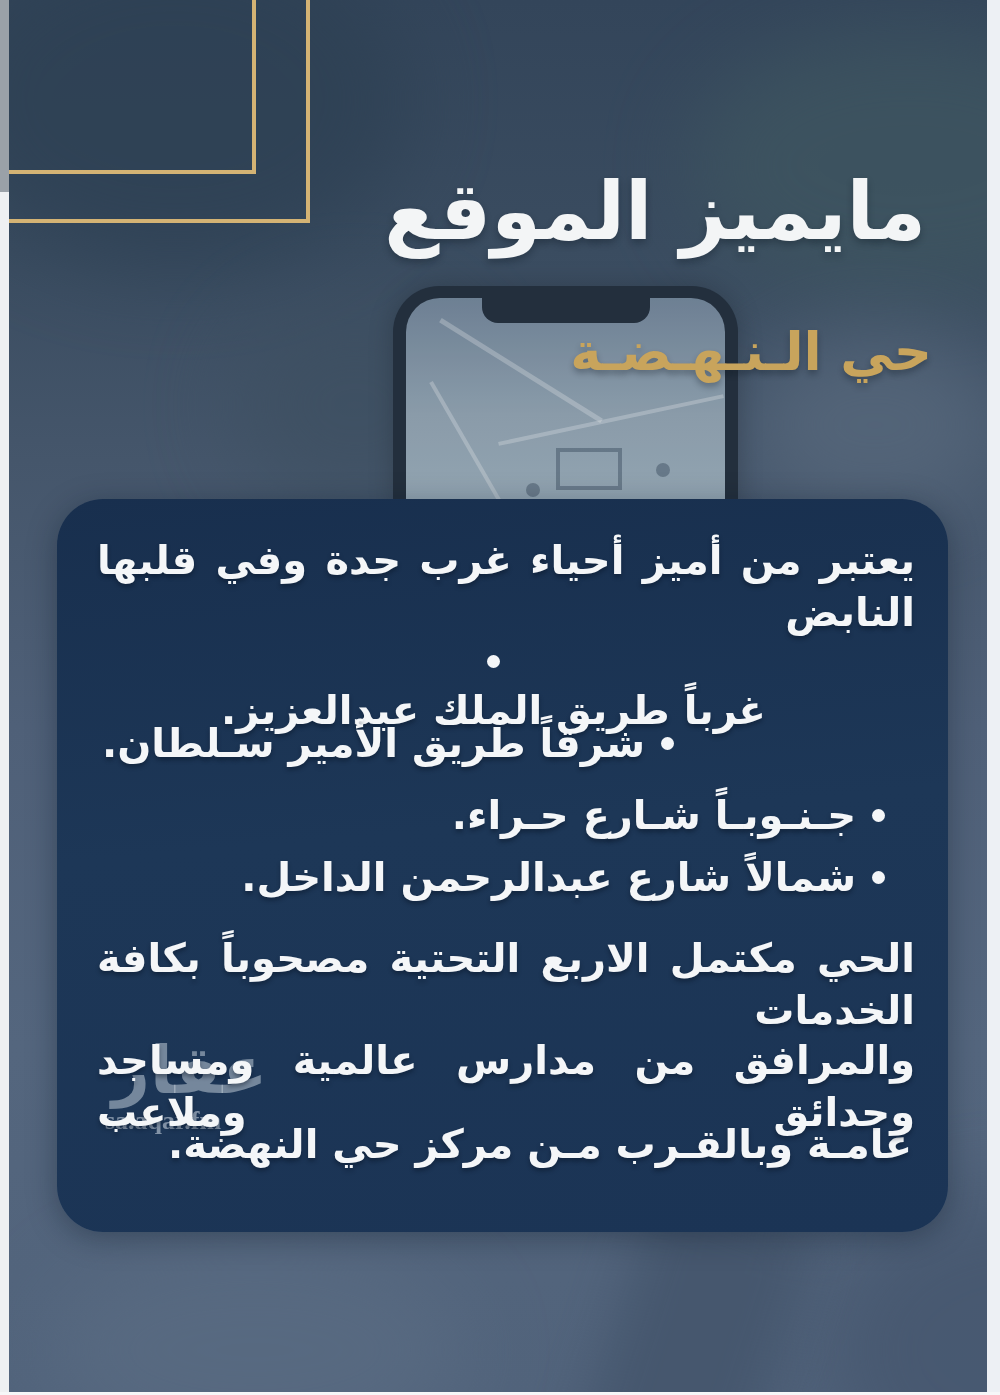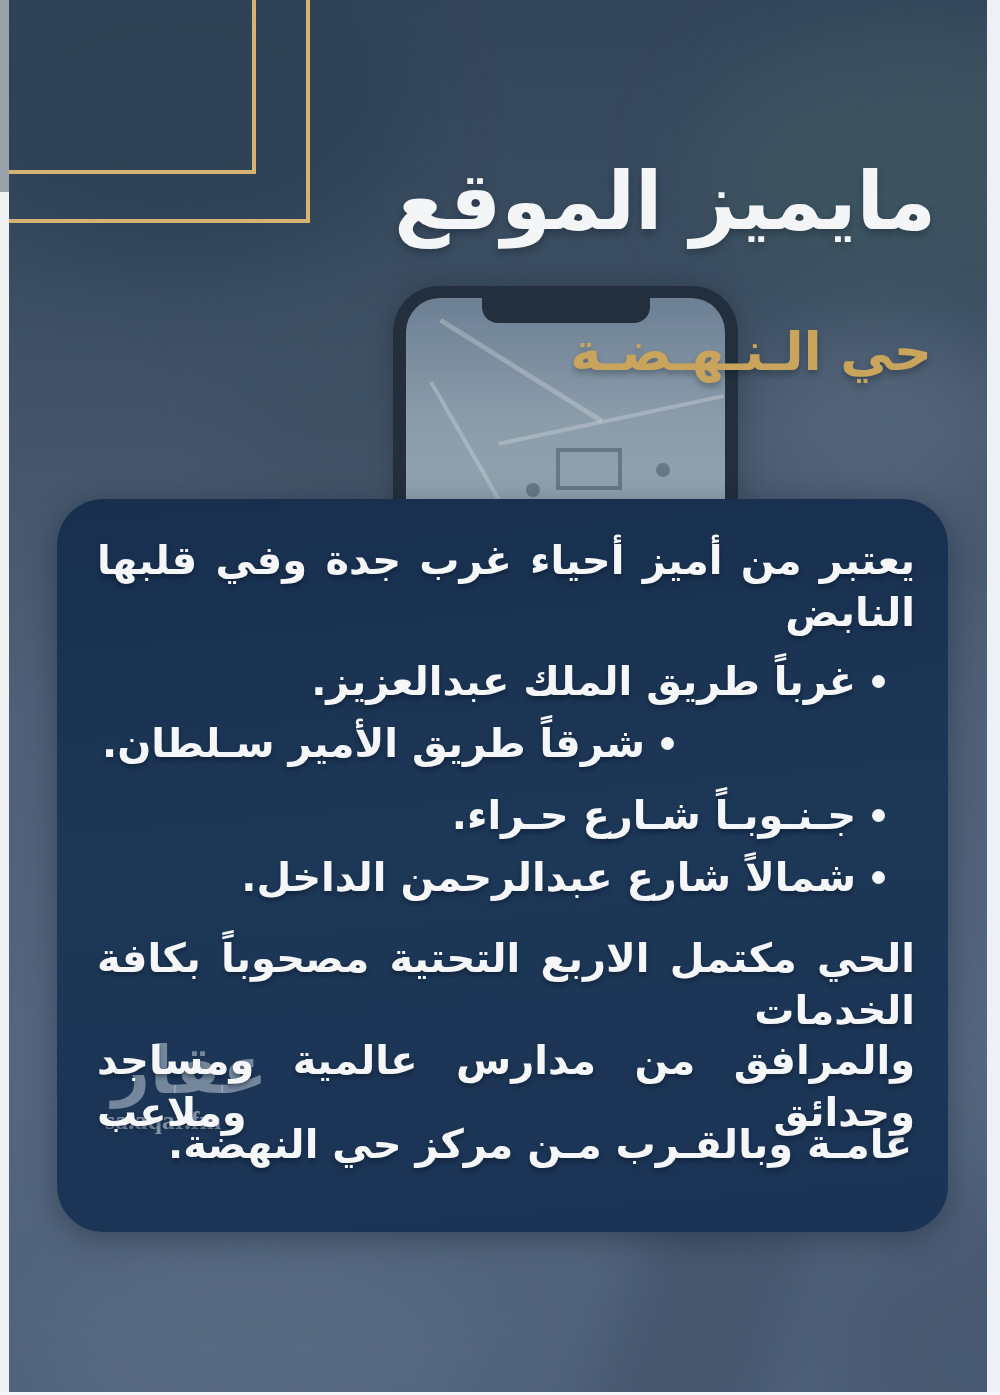--- a/index.html
+++ b/index.html
@@ -28,21 +28,21 @@
   .r2{left:90px;top:120px;width:230px;height:4px;transform:rotate(-12deg);}
   .r3{left:-20px;top:160px;width:180px;height:4px;transform:rotate(60deg);}
   .mapbox{position:absolute;left:150px;top:150px;width:58px;height:34px;border:4px solid rgba(30,50,70,.35);}
   .mdot{position:absolute;width:14px;height:14px;border-radius:50%;background:rgba(30,50,70,.35);}
   .md1{left:250px;top:165px;} .md2{left:120px;top:185px;}
   
   .frame{position:absolute;border:4px solid #d4b374;}
   .frame.outer{left:-40px;top:-40px;width:342px;height:255px;}
   .frame.inner{left:-40px;top:-40px;width:288px;height:206px;}
   
-  .title{position:absolute;right:58px;top:142px;margin:6px;z-index:2;direction:rtl;
+  .title{position:absolute;right:58px;top:142px;margin:16px;z-index:2;direction:rtl;
          font-size:80px;font-weight:700;color:#f3f5f6;line-height:1.35;
          text-shadow:0 4px 7px rgba(10,20,30,.3);}
   .subtitle{position:absolute;right:68px;top:318px;margin:0;z-index:2;direction:rtl;
          font-size:53px;font-weight:700;color:#c8a45c;line-height:1.3;
          text-shadow:0 4px 6px rgba(10,20,30,.3);}
   
   .card{position:absolute;left:57px;top:499px;width:891px;height:733px;border-radius:46px;z-index:3;
         background:linear-gradient(175deg,#182f4e 0%,#1d3757 45%,#1b3455 100%);
         box-shadow:0 6px 30px rgba(10,20,35,.35);}
   
@@ -51,21 +51,21 @@
   .wm-domain{display:block;margin:4px 0 0 37px;font-family:"Liberation Serif",serif;
              font-size:26px;font-weight:700;color:rgba(200,210,221,.6);}
   
   .line{position:absolute;left:85px;right:85px;z-index:5;direction:rtl;
         color:#f4f6f8;font-size:40px;font-weight:700;line-height:52px;
         text-shadow:0 3px 4px rgba(5,15,30,.4);margin-left:12px;}
   .just{text-align:justify;text-align-last:justify;}
   .bullet{left:90px;right:115px;display:flex;align-items:center;gap:16px;text-align:right;}
   .dot{flex:0 0 auto;width:13px;height:13px;border-radius:50%;background:#f4f6f8;}
   .l-intro1{top:534px;} .l-intro2{top:596px;}
-  .l-b1{top:655px;} .l-b2{top:717px;justify-content:flex-end;} .l-b3{top:789px;} .l-b4{top:851px;}
+  .l-b1{top:655px;flex-direction:column;} .l-b2{top:717px;justify-content:flex-end;} .l-b3{top:789px;} .l-b4{top:851px;}
   .l-out1{top:932px;} .l-out2{top:1034px;}
   .l-out3{top:1118px;right:88px;text-align:right;}
   
   .edge{position:absolute;z-index:6;}
   .e-left-top{left:0;top:0;width:9px;height:192px;background:#9aa1a8;}
   .e-left{left:0;top:192px;width:9px;height:1203px;background:#eef0f2;}
   .e-right{right:0;top:0;width:13px;height:1395px;background:#edf0f4;}
   .e-bottom{left:0;bottom:0;width:1000px;height:3px;background:#f6f7f8;}
 </style>
 </head>

